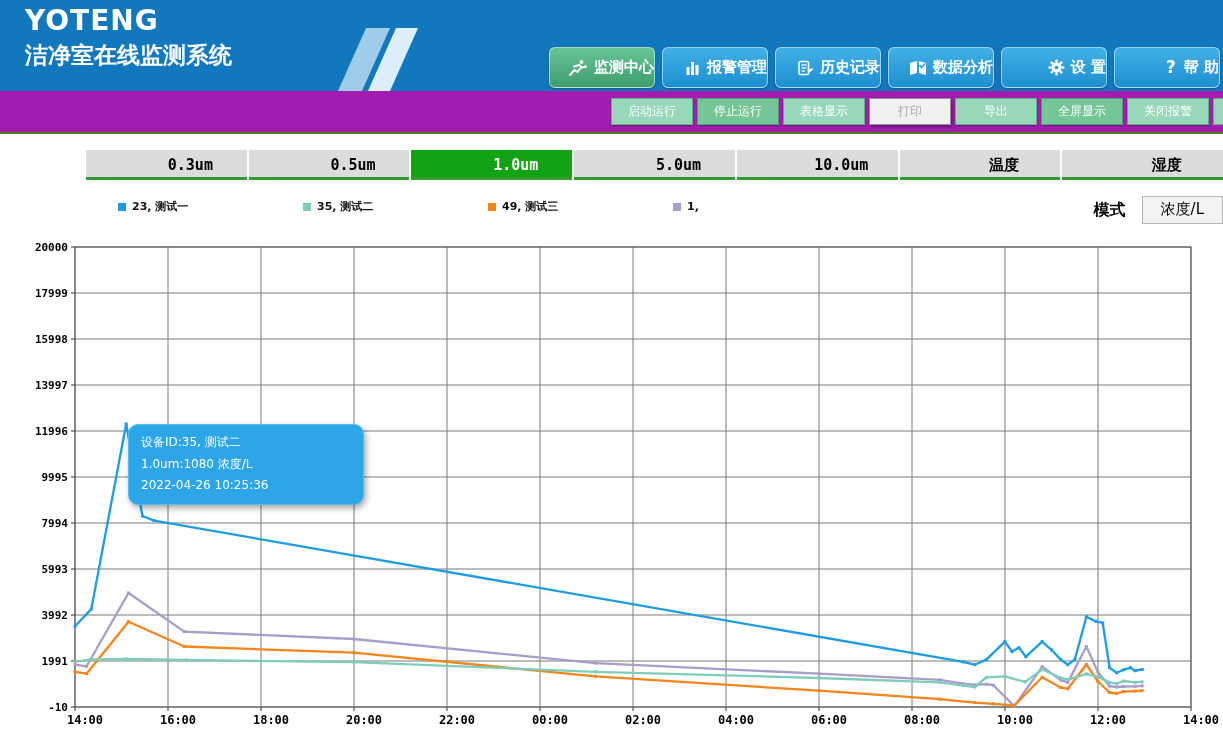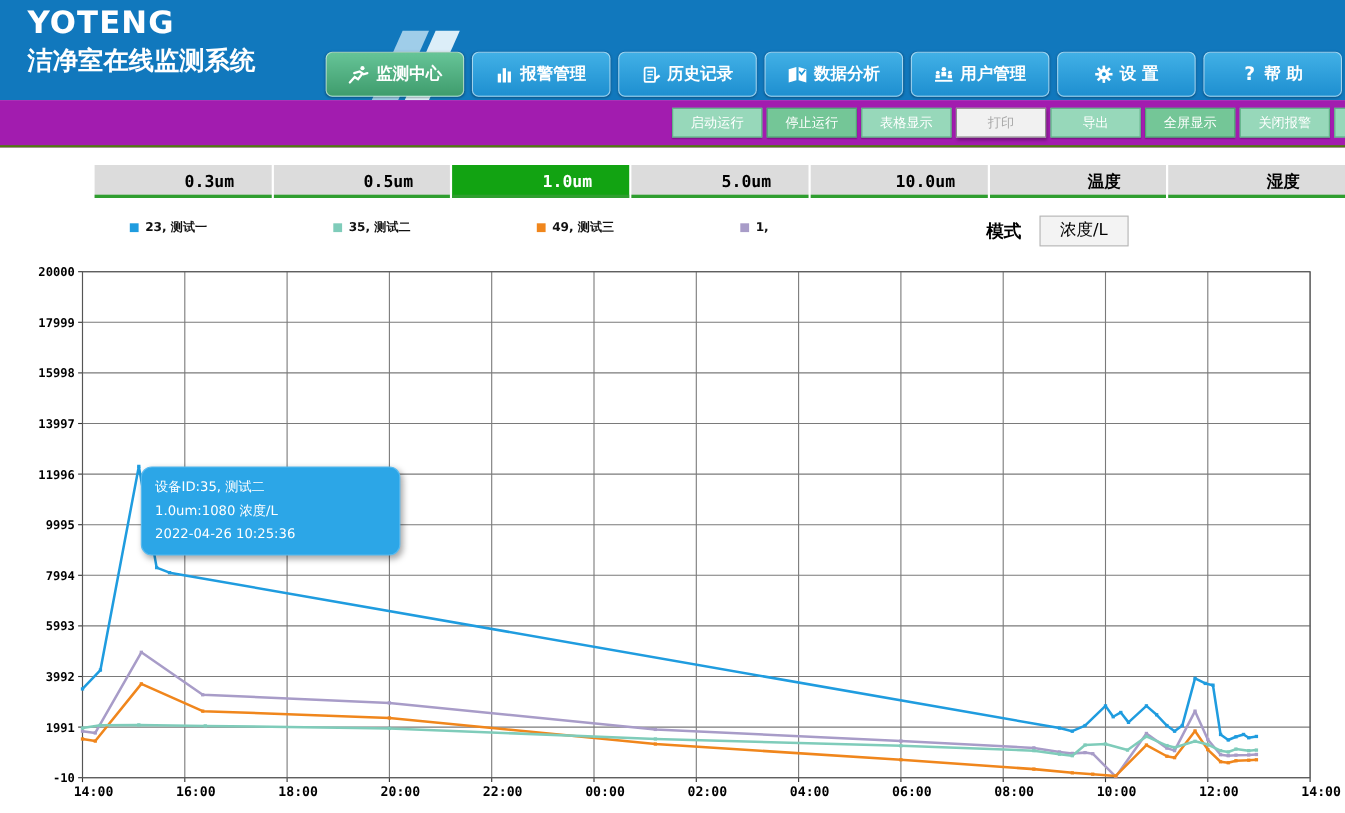--- a/index.html
+++ b/index.html
@@ -10,22 +10,22 @@
   
   .header { position:absolute; left:0; top:0; width:1223px; height:91px;
             background:#1178bd; overflow:hidden; }
   .brand { position:absolute; left:25px; top:4px; color:#fff; }
   .brand-name { font-size:28px; font-weight:bold; letter-spacing:1px; }
   .brand-sub  { font-size:23px; font-weight:bold; margin-top:3px; }
   .stripe { position:absolute; top:28px; height:63px; transform:skewX(-24deg); }
   .s1 { left:352px; width:24px; background:#9fcde9; }
   .s2 { left:382px; width:22px; background:#dceef8; }
   .nav { position:absolute; right:3px; bottom:3px; display:flex; gap:7px; }
-  .nav-btn { width:126px; height:41px; border-radius:6px; cursor:pointer;
-             display:flex; align-items:center; justify-content:center; gap:6px;
+  .nav-btn { width:106px; height:41px; border-radius:6px; cursor:pointer;
+             display:flex; align-items:center; justify-content:flex-end; gap:6px;
              color:#fff; font-size:15px; font-weight:bold;
              background:linear-gradient(#41b0e6,#1e8fd0);
              border:1px solid rgba(255,255,255,.55);
              box-shadow:0 1px 2px rgba(0,0,0,.3); }
   .nav-btn.active { background:linear-gradient(#66c497,#3f9c6d); }
   .nav-icon { display:flex; align-items:center; }
 
   
   .toolbar { position:absolute; left:0; top:91px; width:1223px; height:43px;
              background:#a21caf; border-bottom:2px solid #4d7c0f;
@@ -42,21 +42,21 @@
 
   
   .tabs { position:absolute; left:86px; top:150px; right:0; display:flex; gap:2px; }
   .tab { flex:1; height:30px; line-height:30px; text-align:center; cursor:pointer;
          background:#dcdcdc; color:#000; font-size:15px; font-weight:bold;
          font-family:"DejaVu Sans Mono","Liberation Mono",monospace;
          border-bottom:3px solid #2f9e2f;padding-left:48px; }
   .tab.active { background:#12a312; color:#fff; }
 
   
-  .legend-row { position:absolute; left:0; top:196px; width:1026px; height:32px; }
+  .legend-row { position:absolute; left:0; top:196px; width:1223px; height:32px; }
   .legend { position:absolute; left:118px; top:3px; display:flex; }
   .legend-item { width:185px; display:flex; align-items:center; gap:6px;
                  font-size:11px; font-weight:bold; color:#111; }
   .swatch { width:8px; height:8px; flex:0 0 8px; }
   .mode { position:absolute; right:0; top:0; display:flex; align-items:center; gap:16px; }
   .mode-label { font-size:16px; font-weight:bold; }
   .mode-value { font-size:15px; padding:3px 18px 4px; background:#f3f3f3;
                 border:1px solid #b5b5b5; cursor:pointer; }
 
   
@@ -121,34 +121,20 @@
       </div>
       <div class="nav-btn">
         <span class="nav-icon">
           <svg width="18" height="16" viewBox="0 0 18 16" fill="#fff">
             <path d="M1 3 L8 1 L8 13 L1 15 Z"></path>
             <path d="M10 1 L17 3 L17 15 L10 13 Z"></path>
             <path d="M10.5 5 l2.2 2.6 3.4-4.2" stroke="#2096d6" stroke-width="1.5" fill="none"></path>
           </svg>
         </span>
         <span>数据分析</span>
-      </div>
-      <div class="nav-btn">
-        <span class="nav-icon">
-          <svg width="18" height="16" viewBox="0 0 18 16" fill="#fff">
-            <circle cx="9" cy="3" r="2"></circle>
-            <rect x="6.8" y="5.4" width="4.4" height="4"></rect>
-            <circle cx="3.5" cy="6" r="1.7"></circle>
-            <rect x="1.6" y="7.9" width="3.8" height="3.3"></rect>
-            <circle cx="14.5" cy="6" r="1.7"></circle>
-            <rect x="12.6" y="7.9" width="3.8" height="3.3"></rect>
-            <rect x="1" y="12.6" width="16" height="1.7"></rect>
-          </svg>
-        </span>
-        <span>用户管理</span>
       </div>
       <div class="nav-btn">
         <span class="nav-icon">
           <svg width="17" height="17" viewBox="0 0 16 16">
             <g fill="#fff">
               <circle cx="8" cy="8" r="4.6"></circle>
               <rect x="6.9" y="0.6" width="2.2" height="3"></rect>
               <rect x="6.9" y="12.4" width="2.2" height="3"></rect>
               <rect x="0.6" y="6.9" width="3" height="2.2"></rect>
               <rect x="12.4" y="6.9" width="3" height="2.2"></rect>

